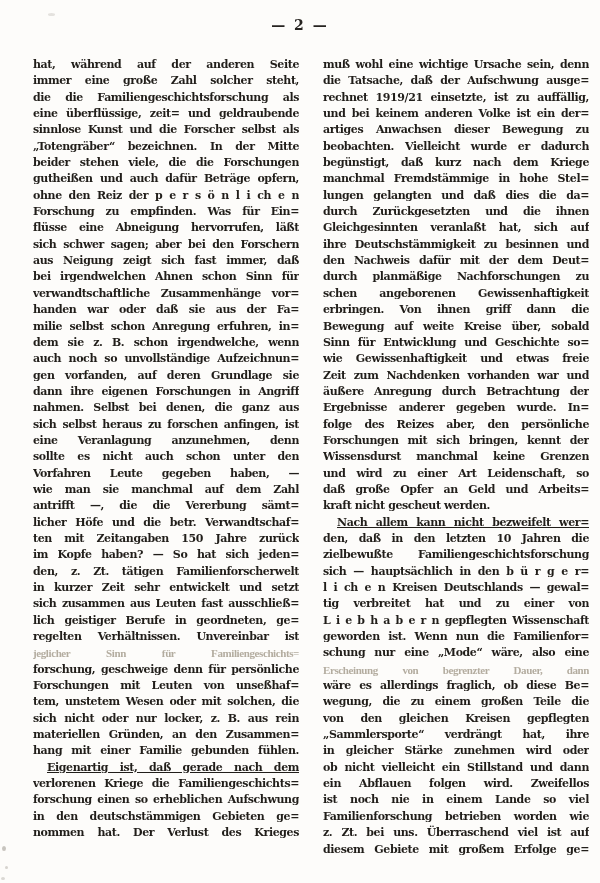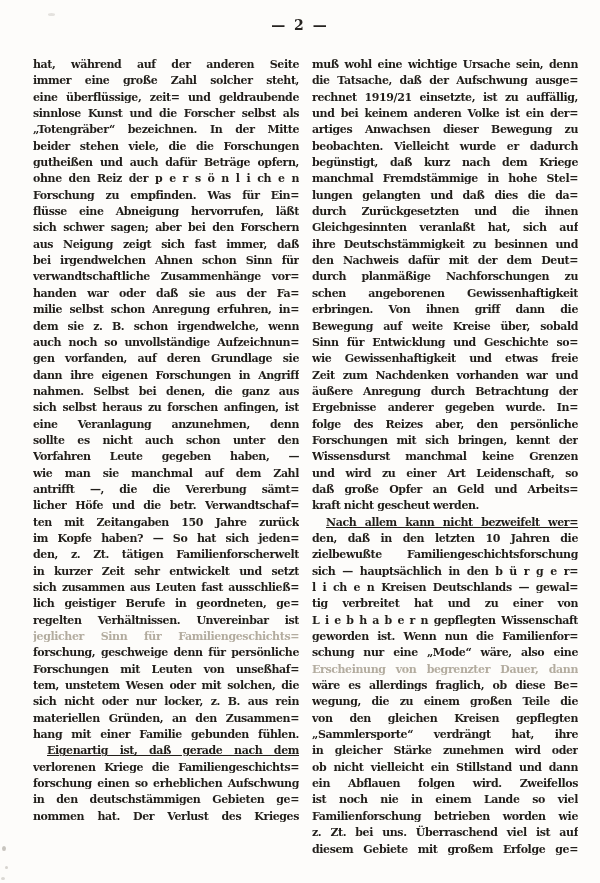--- a/index.html
+++ b/index.html
@@ -25,21 +25,21 @@
     font-size: 14px;
     font-weight: bold;
     letter-spacing: 2px;
     color: #262320;
   }
   .columns {
     position: absolute;
     top: 57px;
     left: 33px;
     display: flex;
-    gap: 13px;
+    gap: 24px;
   }
   .col {
     width: 266px;
   }
   .line {
     height: 16.35px;
     line-height: 16.35px;
     font-size: 11px;
     font-weight: bold;
     letter-spacing: -0.4px;
@@ -51,20 +51,21 @@
   }
   .line.short {
     text-align-last: left;
   }
   .line.indent {
     padding-left: 14px;
     text-decoration: underline;
   }
   .line.faded {
     color: #b3ac9f;
+    font-family: Liberation Serif, serif;
   }
   .speck {
     position: absolute;
     background: #9a958c;
     border-radius: 50%;
     opacity: 0.55;
   }
   .speck.s1 { left: 48px; top: 13px; width: 7px; height: 3px; opacity: 0.25; }
   .speck.s2 { left: 2px;  top: 846px; width: 4px; height: 5px; }
   .speck.s3 { left: 5px;  top: 866px; width: 3px; height: 3px; opacity: 0.4; }
@@ -78,20 +79,21 @@
   <div class="speck s2"></div>
   <div class="speck s3"></div>
   <div class="speck s4"></div>
 
   <div class="page-number">— 2 —</div>
 
   <div class="columns">
     <div class="col">
         <div class="line">hat, während auf der anderen Seite</div>
         <div class="line">immer eine große Zahl solcher steht,</div>
+        <div class="line">die die Familiengeschichtsforschung als</div>
         <div class="line">eine überflüssige, zeit= und geldraubende</div>
         <div class="line">sinnlose Kunst und die Forscher selbst als</div>
         <div class="line">„Totengräber“ bezeichnen. In der Mitte</div>
         <div class="line">beider stehen viele, die die Forschungen</div>
         <div class="line">gutheißen und auch dafür Beträge opfern,</div>
         <div class="line">ohne den Reiz der p e r s ö n l i ch e n</div>
         <div class="line">Forschung zu empfinden. Was für Ein=</div>
         <div class="line">flüsse eine Abneigung hervorrufen, läßt</div>
         <div class="line">sich schwer sagen; aber bei den Forschern</div>
         <div class="line">aus Neigung zeigt sich fast immer, daß</div>

